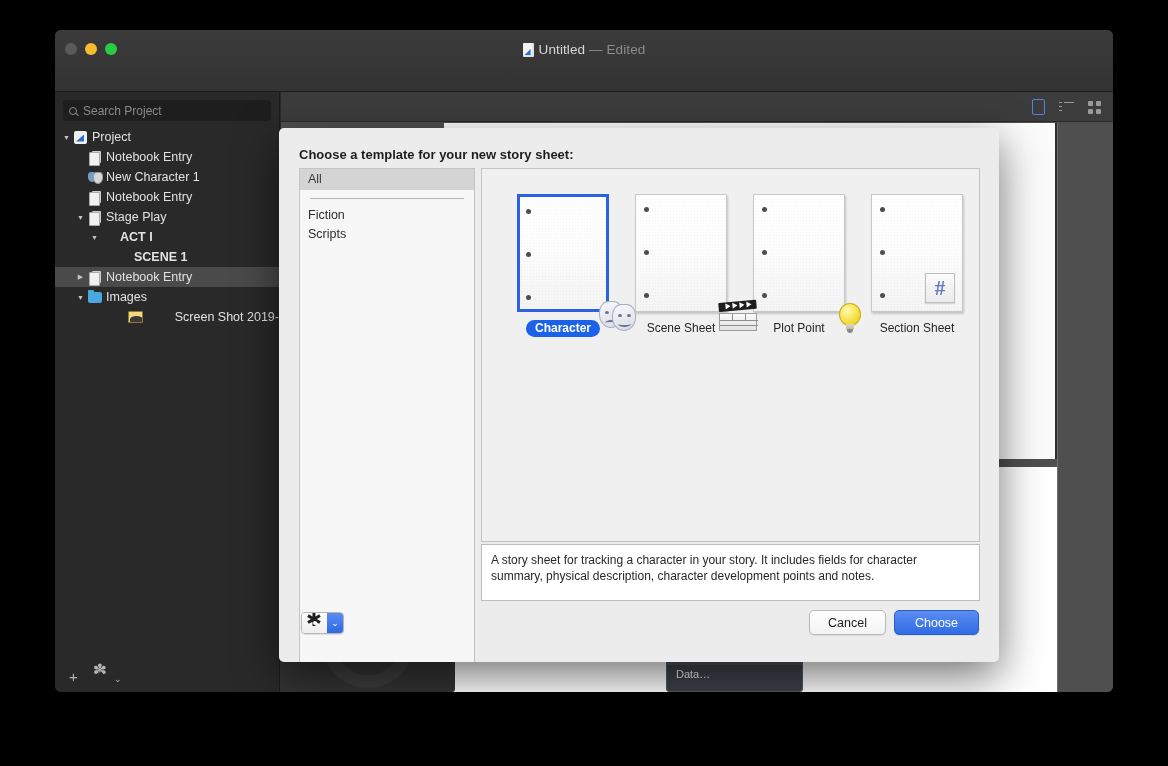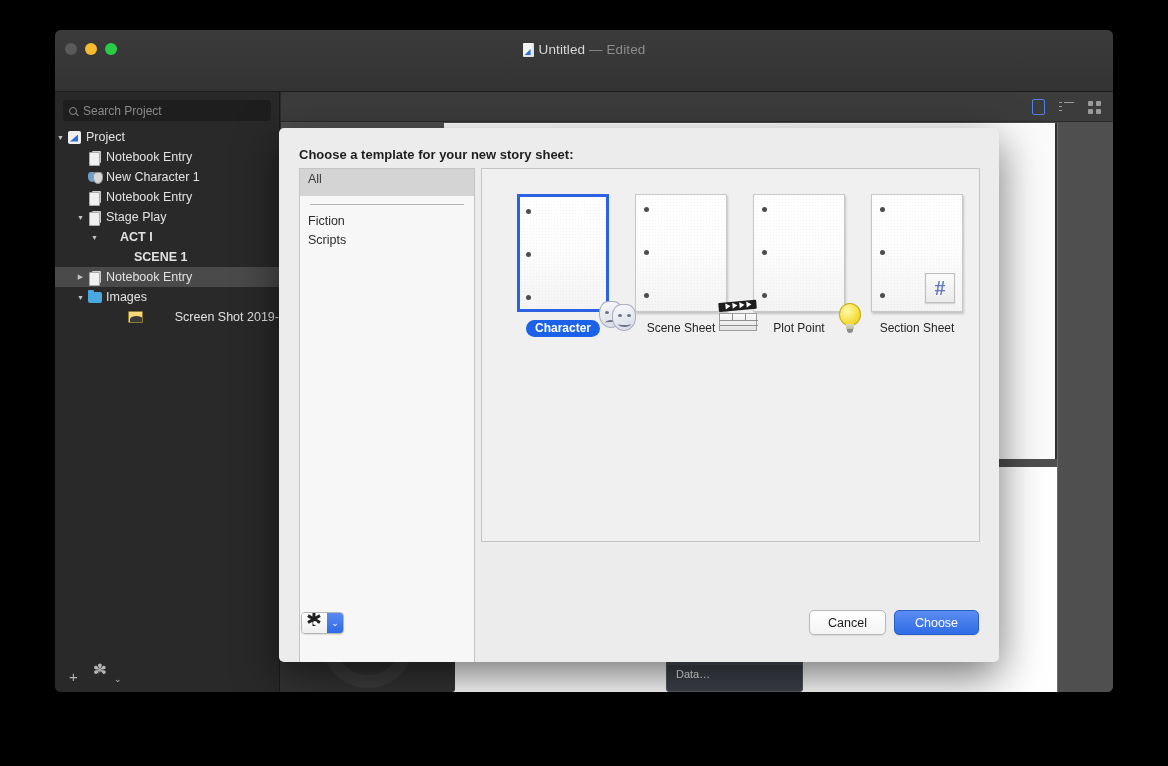--- a/index.html
+++ b/index.html
@@ -196,21 +196,21 @@
   }
   .sheet-title{
     position:absolute; left:20px; top:19px; font-size:13px; font-weight:bold; color:#1e1e1e;
   }
 
   .cat-panel{
     position:absolute; left:20px; top:40px; width:176px; height:530px;
     background:#f7f7f7; border:1px solid #c3c3c3;
   }
   .cat-all{
-    height:27px; background:#d4d4d4; line-height:21px; padding-left:8px;
+    height:21px; background:#d4d4d4; line-height:21px; padding-left:8px;
     font-size:12.5px; color:#3a3a3a;
   }
   .cat-sep{ height:1px; background:#b4b4b4; margin:8px 10px 7px 10px; }
   .cat-item{ height:19px; line-height:19px; padding-left:8px; font-size:12.5px; color:#2c2c2c; }
 
   .grid-panel{
     position:absolute; left:202px; top:40px; width:499px; height:374px;
     background:#f0f0f0; border:1px solid #c3c3c3;
   }
   .tiles{ display:flex; flex-wrap:wrap; padding:25px 0 0 22px; gap:0; }
@@ -374,21 +374,21 @@
         </div>
       </div>
     </div>
 
     <div class="sidebar">
       <div class="search-field">
         <span class="search-ico"></span>
         <span>Search Project</span>
       </div>
       <div class="tree" id="tree">
-          <div class="row" style="">
+          <div class="row" style="padding-left: 6px;">
             <span class="tri">▼</span>
             <span class="ico">
               <span class="i-proj"></span>
             </span>
             <span class="lbl">Project</span>
           </div>
           <div class="row" style="padding-left: 20px;">
             <span class="tri empty"></span>
             <span class="ico">
               <span class="i-stack"></span>
@@ -563,20 +563,21 @@
                 <span class="punch p3"></span>
                 <span class="tile-emb">
                   <span class="art-hash">#</span>
                 </span>
               </div>
               <div class="tile-name">Section Sheet</div>
             </div>
           </div>
       </div>
 
+      <div class="desc-panel">A story sheet for tracking a character in your story. It includes fields for character summary, physical description, character development points and notes.</div>
 
       <div class="sheet-footer">
         <div class="gear-split">
           <div class="g-left">
             <span class="gear-black"></span>
           </div>
           <div class="g-right">⌄</div>
         </div>
         <div class="btn btn-cancel">Cancel</div>
         <div class="btn btn-choose">Choose</div>

